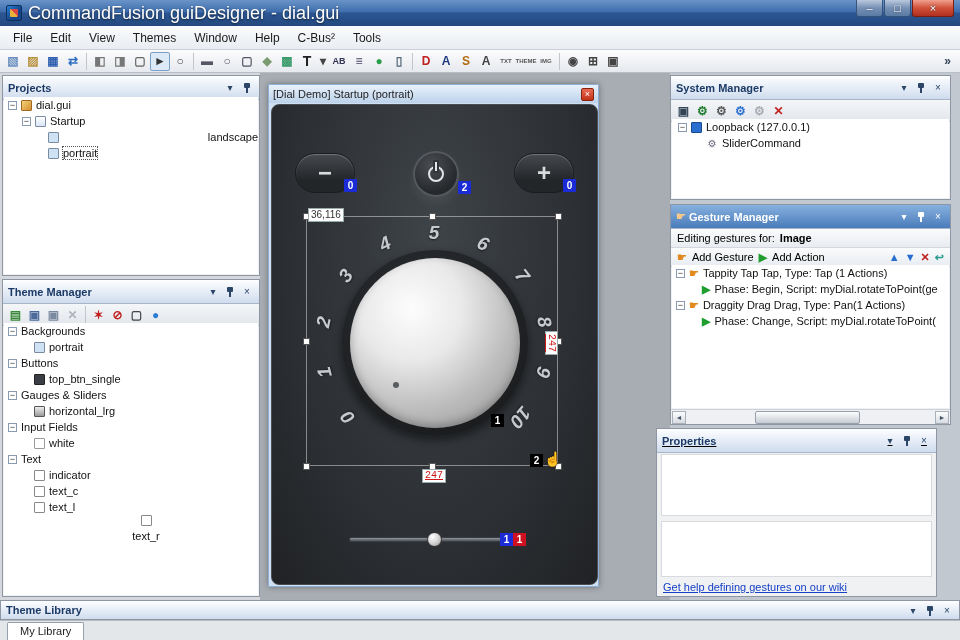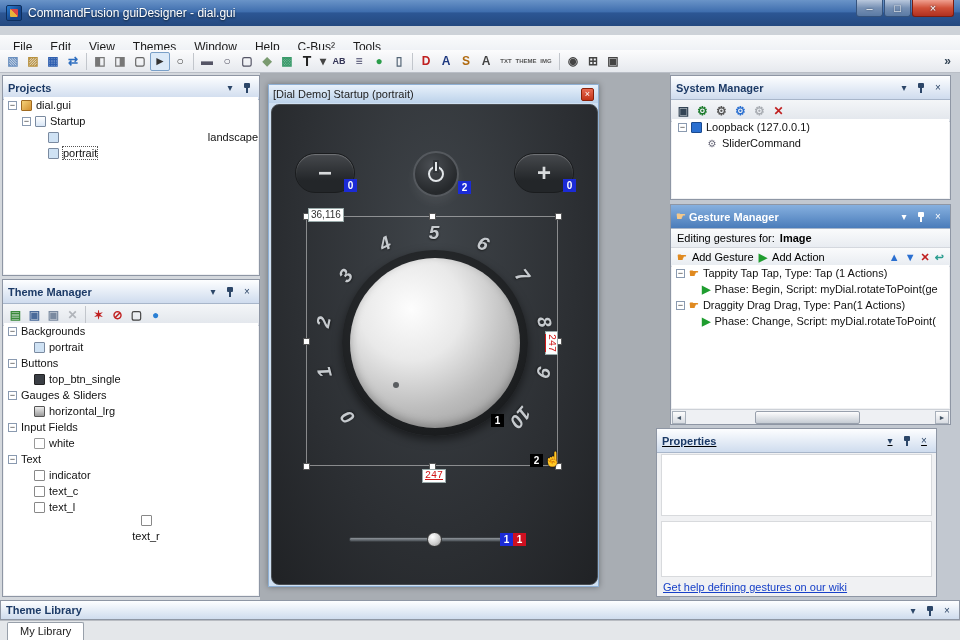--- a/index.html
+++ b/index.html
@@ -8,30 +8,30 @@
   #app { position:relative; width:960px; height:640px; }
 
   
   #titlebar { position:absolute; left:0; top:0; width:960px; height:26px;
     background:linear-gradient(#6a94c8 0%,#3f6eae 45%,#2c5694 50%,#24497f 100%);
     display:flex; align-items:center; padding:0 6px; color:#fff; }
   #app-icon { width:16px; height:16px; margin-right:6px;
     background:linear-gradient(135deg,#2a7fd4 0%,#15448a 60%); border:1px solid #0d2f5e; border-radius:2px; position:relative; }
   #app-icon::after { content:""; position:absolute; left:3px; top:3px; width:8px; height:8px;
     background:linear-gradient(45deg,#e8b23a 50%,#d44 50%); border-radius:1px; }
-  #title-text { font-size:12px; text-shadow:0 1px 2px #123; }
+  #title-text { font-size:18px; text-shadow:0 1px 2px #123; }
   #win-btns { margin-left:auto; display:flex; gap:1px; align-self:flex-start; }
   .wbtn { width:27px; height:17px; display:flex; align-items:center; justify-content:center;
     font-size:11px; color:#fff; border:1px solid #35537d; border-top:none;
     background:linear-gradient(#b9c8dd,#7690b4 50%,#5a7aa4); border-radius:0 0 3px 3px; text-shadow:0 0 2px #234; }
   .wbtn.close { width:42px; background:linear-gradient(#f0a090,#d05038 50%,#b03020); border-color:#7c1d10; }
 
   
   #menubar { position:absolute; left:0; top:26px; width:960px; height:24px;
-    background:linear-gradient(#fafbfc,#e9edf2); border-bottom:1px solid #c9ced6; display:flex; align-items:center; padding:0 4px;margin-top:9px; }
+    background:linear-gradient(#fafbfc,#e9edf2); border-bottom:1px solid #c9ced6; display:flex; align-items:center; padding:0 4px; }
   .menu-item { padding:3px 9px; color:#1a1a1a; font-size:12px; border-radius:2px; }
 
   
   #toolbar { position:absolute; left:0; top:50px; width:960px; height:23px;
     background:linear-gradient(#fcfcfd,#e6e9ee); border-bottom:1px solid #b9bec6; display:flex; align-items:center; padding:0 3px; }
   .tico { width:20px; height:19px; display:flex; align-items:center; justify-content:center;
     font-size:12px; font-weight:bold; border:1px solid transparent; border-radius:2px; flex:none; }
   .tico.sel { background:#dceaf8; border-color:#7aa0c8; }
   .tico.tiny { font-size:6px; letter-spacing:0; }
   .tsep { width:1px; height:17px; background:#c2c6cc; margin:0 3px; flex:none; }

